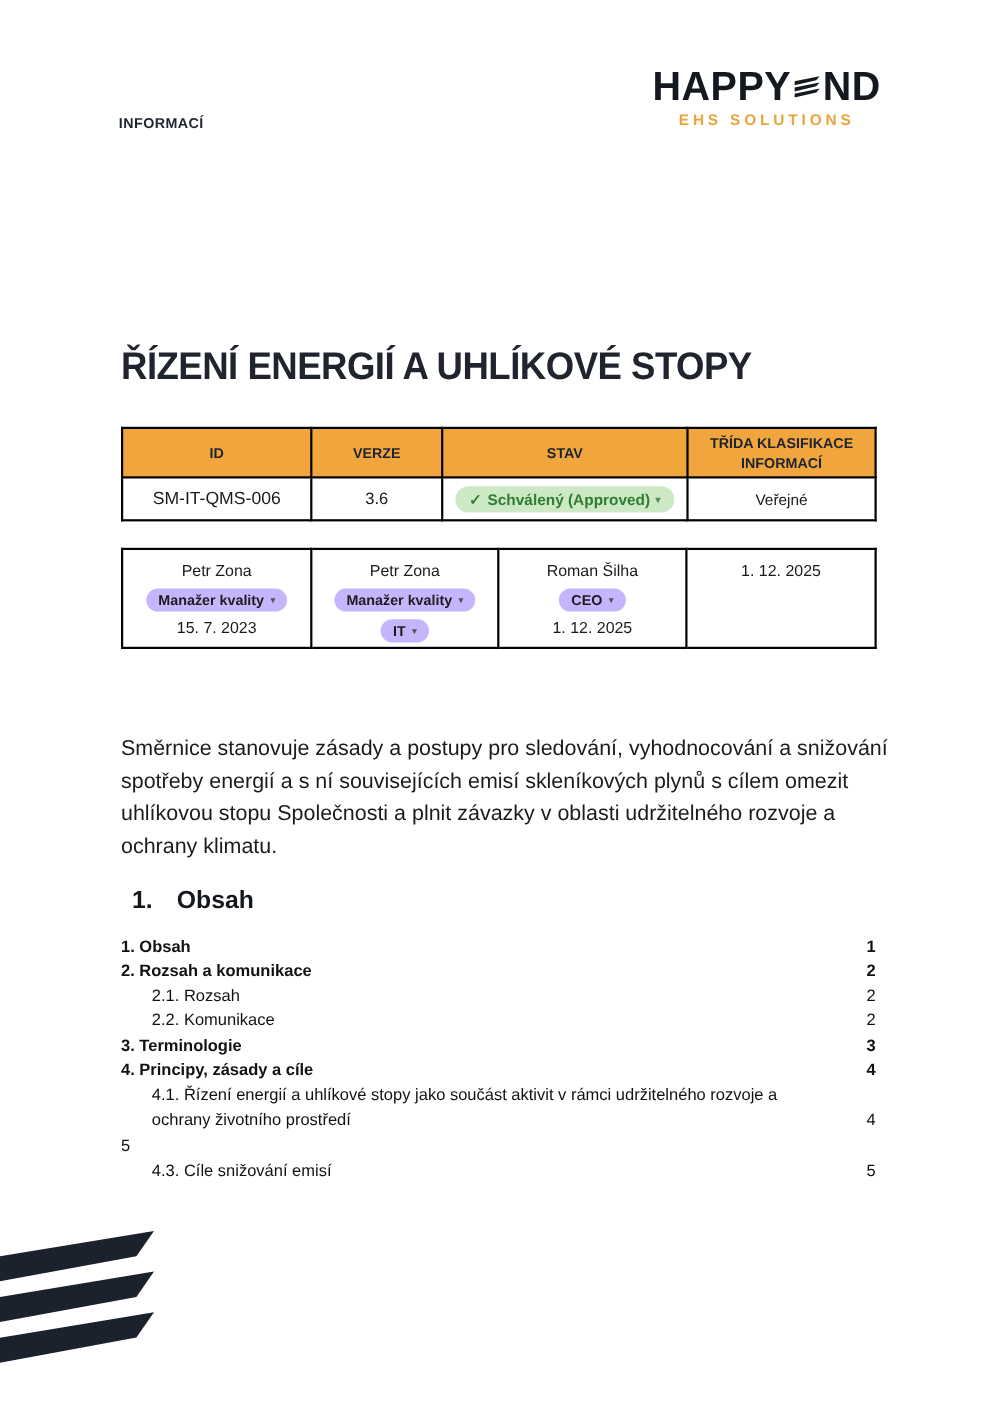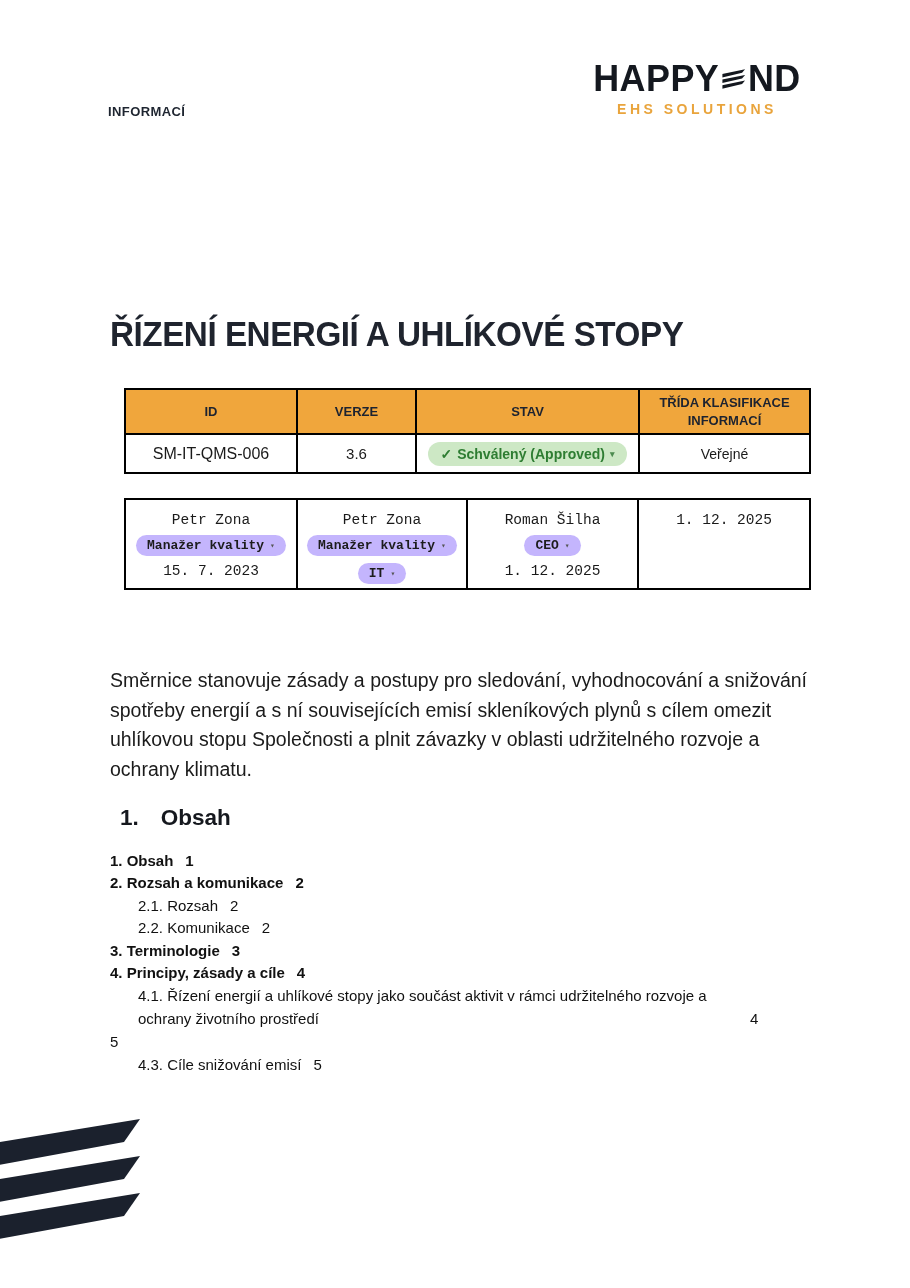--- a/index.html
+++ b/index.html
@@ -28,21 +28,21 @@
   }
 
   
   .doc-title {
     position:absolute; left:110px; top:314px; width:740px;
     font-size:35px; font-weight:bold; letter-spacing:-.5px; color:#1f242e;
     transform:scaleX(.95); transform-origin:left center; white-space:nowrap;
   }
 
   
-  table { border-collapse:collapse; table-layout:fixed; position:absolute; left:124px; width:685px; background:#fff; }
+  table { border-collapse:collapse; table-layout:fixed; position:absolute; left:110px; width:685px; background:#fff; }
   th, td { border:2px solid #000; text-align:center; vertical-align:middle; }
   th { background:#f0a63c; color:#1d2330; }
 
   .meta-table { top:388px; }
   .meta-table th { height:45px; font-size:13px; font-weight:bold; padding:2px 6px; line-height:1.35; }
   .meta-table td { height:39px; font-size:15px; padding:2px 4px; }
   .meta-table .id-cell { font-size:16px; }
   .meta-table .class-cell { font-size:14px; }
 
   .status-badge {
@@ -51,21 +51,21 @@
     border-radius:13px; padding:4px 12px;
     font-size:14px; font-weight:bold; cursor:pointer;
   }
   .status-badge .caret { font-size:9px; color:#4c8b4f; }
 
   .people-table { top:498px; }
   .people-table th { height:60px; padding:4px 6px; }
   .people-table .th-title { font-size:14px; font-weight:bold; }
   .people-table .th-sub { font-size:10.5px; font-weight:bold; margin-top:4px; }
   .people-table .th-line2 { font-size:14px; font-weight:bold; margin-top:7px; }
-  .people-table td { height:90px; vertical-align:top; padding-top:12px; font-size:14.5px;font-family:Liberation Mono, monospace; }
+  .people-table td { height:90px; vertical-align:top; padding-top:12px; font-size:14.5px; }
   .cell-stack { display:flex; flex-direction:column; align-items:center; gap:7px; }
 
   .pill {
     display:inline-flex; align-items:center; gap:6px;
     background:#c4b5fd; color:#1c1c1c;
     border-radius:12px; padding:3px 11px;
     font-size:13px; font-weight:bold; cursor:pointer;
   }
   .pill .caret { font-size:8px; color:#555; }
 
@@ -74,21 +74,21 @@
     position:absolute; left:110px; top:666px; width:712px;
     font-size:19.5px; line-height:29.5px; color:#1b1b1b;
   }
 
   
   .toc-heading {
     position:absolute; left:120px; top:805px;
     display:flex; gap:22px; font-size:22.5px; font-weight:bold; color:#15181e;
   }
   .toc { position:absolute; left:110px; top:850px; width:686px; font-size:15px; color:#111; }
-  .toc-row { display:flex; align-items:flex-end; line-height:22.4px; cursor:pointer; }
+  .toc-row { display:flex; justify-content:space-between; align-items:flex-end; line-height:22.4px; cursor:pointer; }
   .toc-row .toc-label { padding-right:12px; }
   .toc-row.bold { font-weight:bold; }
   .toc-row.lvl2 .toc-label { padding-left:28px; }
   .toc-row.multiline { margin:1px 0; }
   .toc-row.multiline .toc-label { max-width:640px; }
 
   
   .footer-mark { position:absolute; left:0; top:1112px; width:140px; height:142px; }
   .footer-text { position:absolute; left:136px; top:1124px; }
   .footer-line { font-size:17px; font-weight:bold; letter-spacing:5px; color:#f0b441; line-height:27px; }

